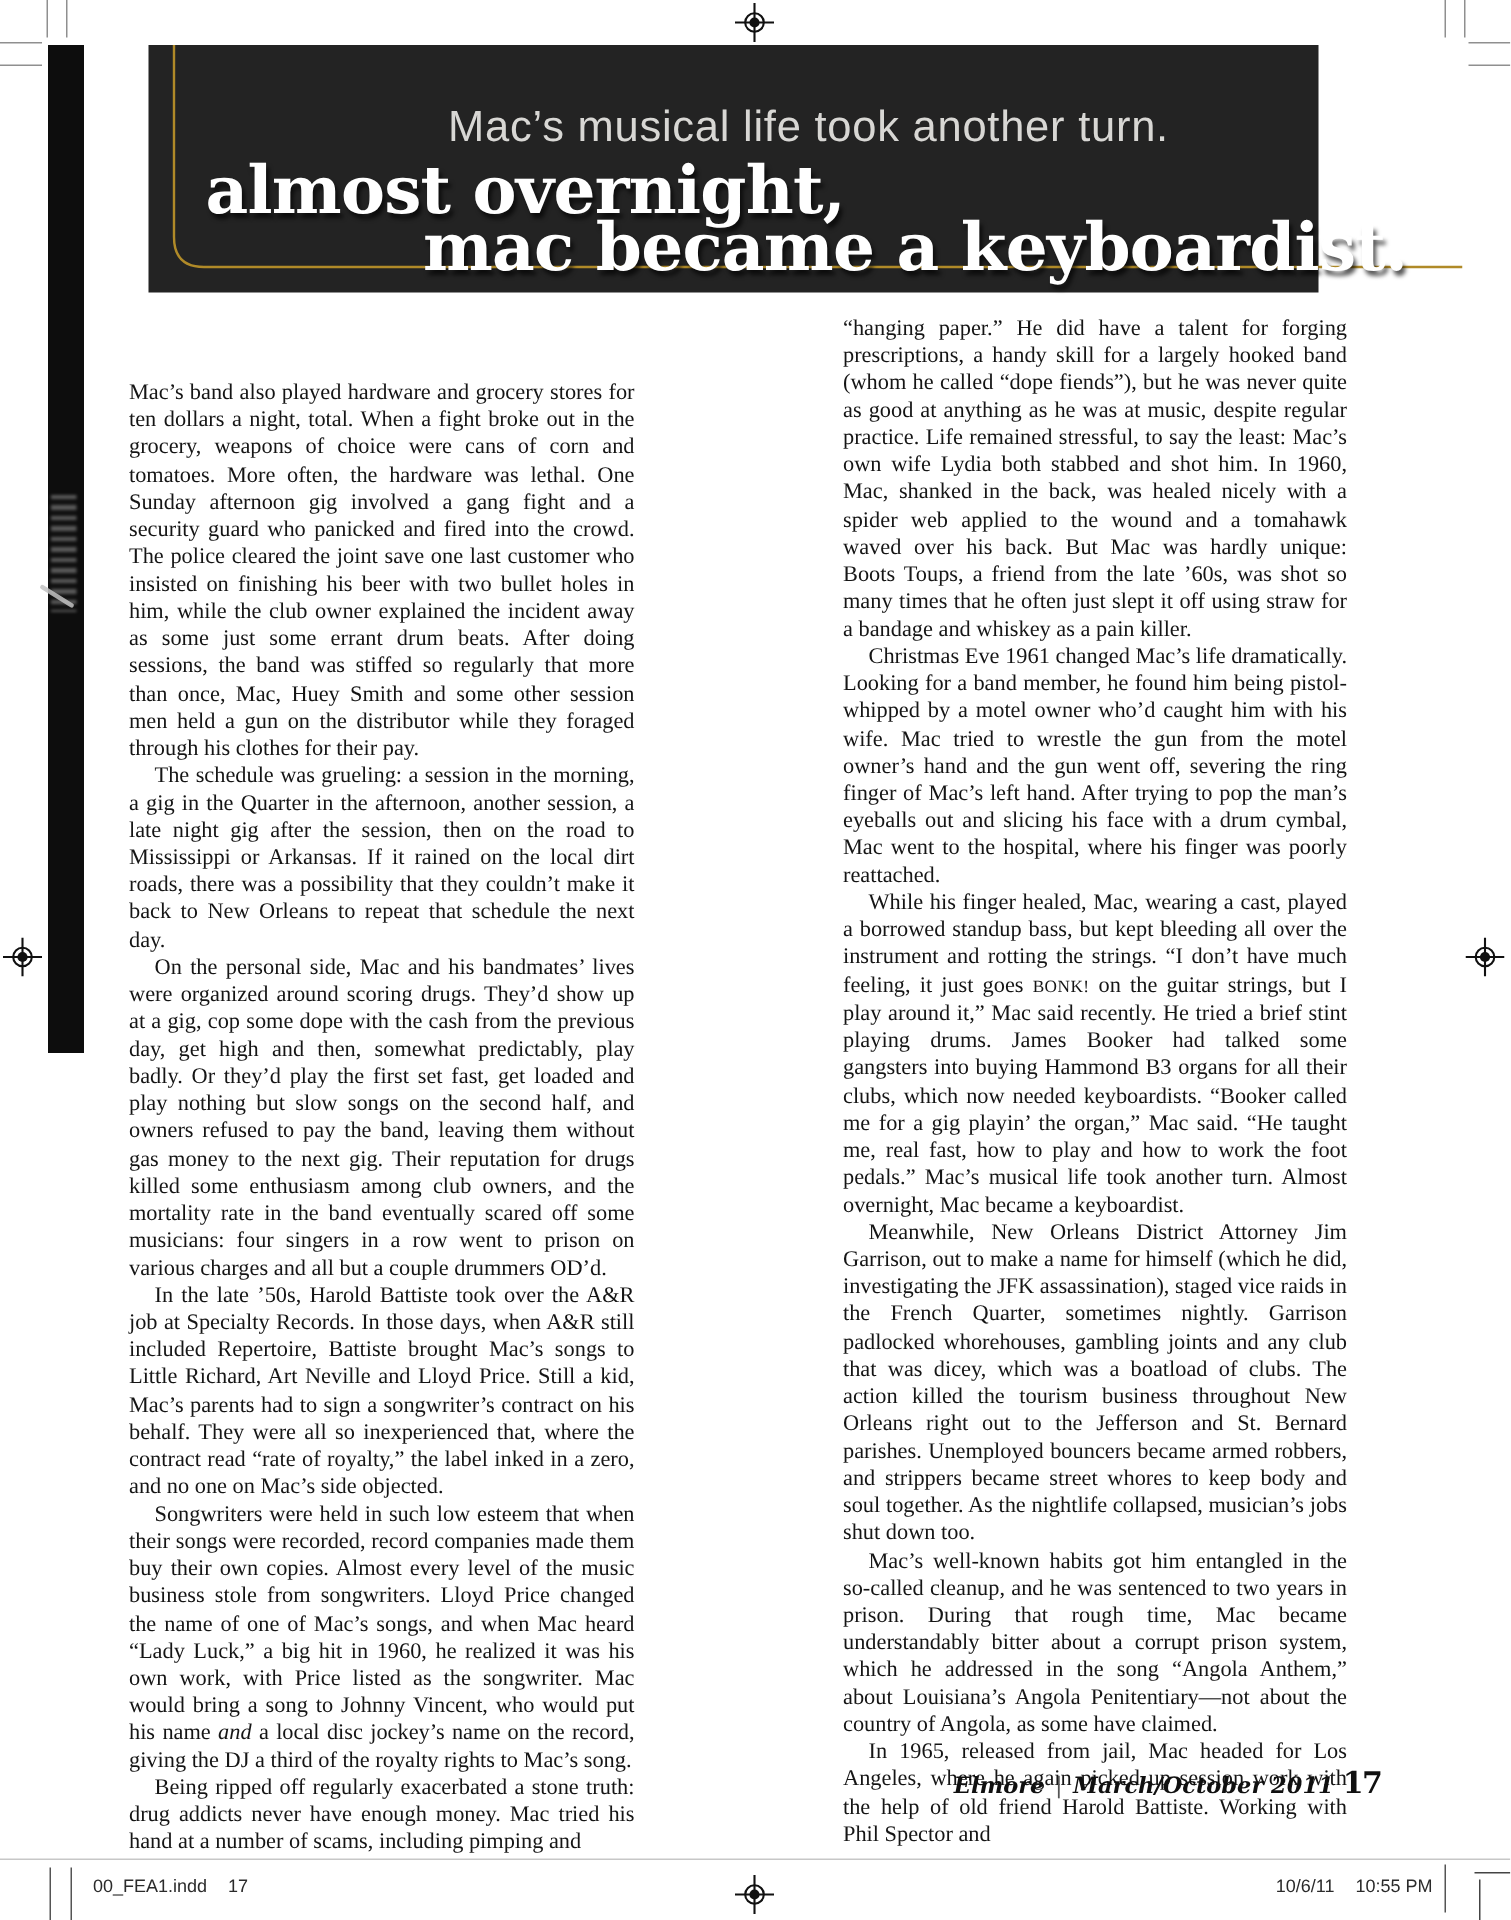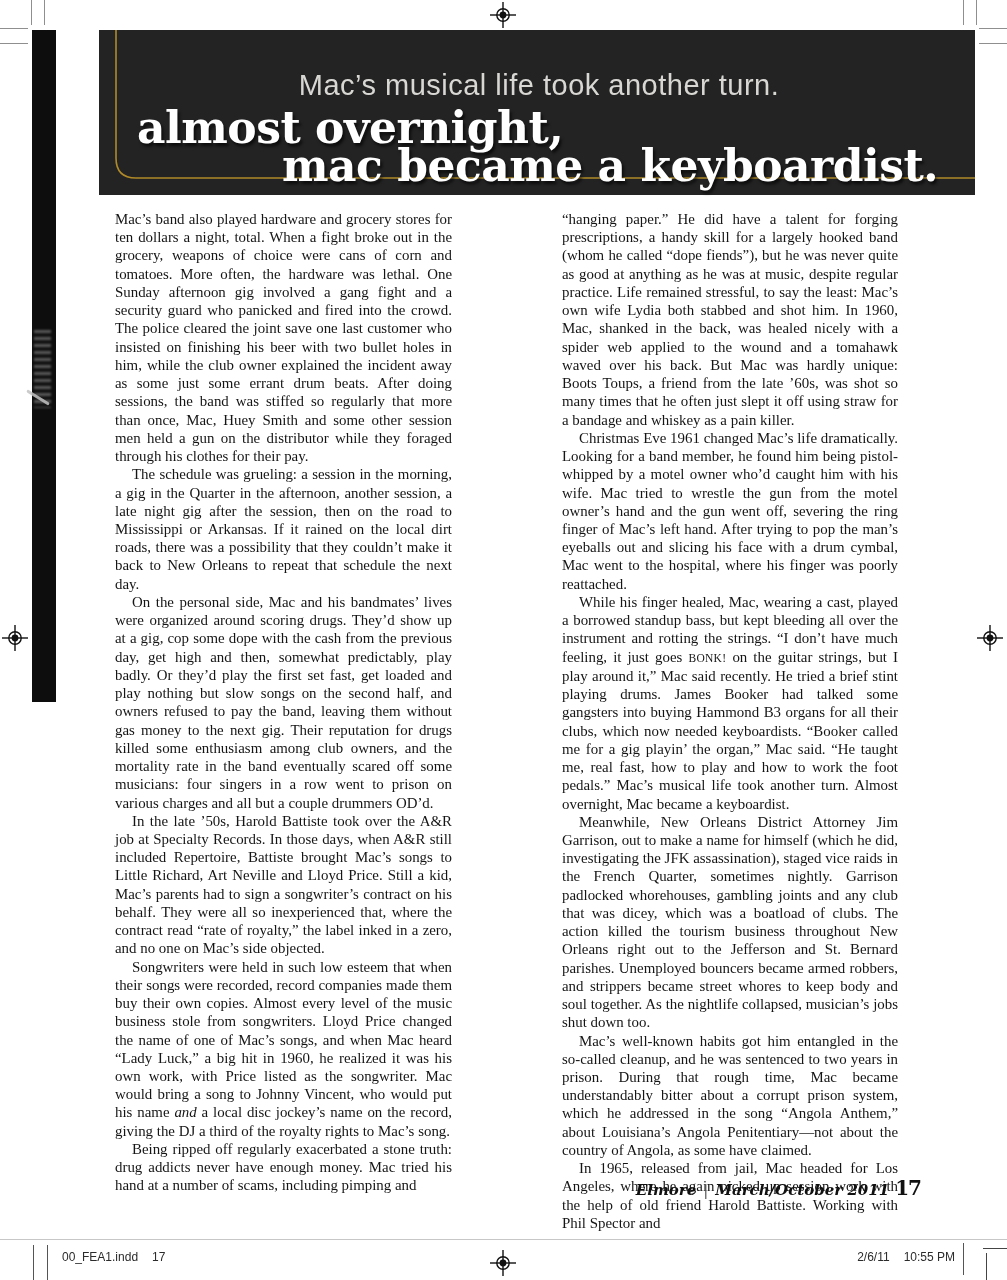--- a/index.html
+++ b/index.html
@@ -13,35 +13,35 @@
 
   
   .left-bar{position:absolute;left:32px;top:30px;width:24px;height:672px;background:#0d0d0d;}
   .left-bar .smudge{position:absolute;left:2px;top:300px;width:17px;height:78px;opacity:.5;
       background:repeating-linear-gradient(180deg,rgba(215,215,215,.75) 0 3px,rgba(90,90,90,.1) 3px 7px);
       filter:blur(1px);}
   .left-bar .scratch{position:absolute;left:-7px;top:366px;width:26px;height:3px;background:#c2c2c2;
       transform:rotate(32deg);opacity:.85;border-radius:2px;}
 
   
-  .banner{position:absolute;left:99px;top:30px;width:876px;height:165px;background:#232323;}
+  .banner{position:absolute;left:99px;top:30px;width:780px;height:165px;background:#232323;}
   .banner svg.gold{position:absolute;left:0;top:0;}
   .kicker{position:absolute;left:60px;width:760px;top:40px;text-align:center;
       font-family:"Liberation Sans",sans-serif;font-weight:400;font-size:29px;line-height:1.1;
       color:#d8d7d4;letter-spacing:.5px;}
   .headline{position:absolute;font-family:"DejaVu Serif",serif;font-weight:700;
       font-size:44px;line-height:1;color:#ffffff;letter-spacing:-.5px;
       text-shadow:2px 3px 3px rgba(0,0,0,.65);white-space:nowrap;}
   .headline.l1{left:38px;top:76px;}
   .headline.l2{left:183px;top:114px;}
 
   
   .col{position:absolute;top:210px;width:337px;font-size:14.9px;line-height:18.23px;
       color:#151515;text-align:justify;}
-  .col.left{left:115px;}
+  .col.left{left:86px;margin-top:43px;}
   .col.right{left:562px;width:336px;}
   .col p{margin:0;padding:0;}
   .col p.indent{text-indent:17px;}
   .col em{font-style:italic;}
   .smallcaps{font-size:11.5px;letter-spacing:.3px;text-transform:uppercase;}
 
   
   .folio{position:absolute;top:1176px;right:86px;white-space:nowrap;color:#101010;
       font-family:"DejaVu Serif",serif;font-size:15px;}
   .folio .mag,.folio .issue{font-weight:700;font-style:italic;text-align:right;}
@@ -133,16 +133,16 @@
   </div>
 
   <div class="folio">
     <span class="mag">Elmore</span><span class="sep">|</span><span class="issue">March/October 2011</span><span class="pageno">17</span>
   </div>
 
   <div class="slug left">
     <span>00_FEA1.indd</span><span class="gap"></span><span>17</span>
   </div>
   <div class="slug right">
-    <span>2/6/11</span><span class="gap"></span><span>10:55 PM</span>
+    <span>10/6/11</span><span class="gap"></span><span>10:55 PM</span>
   </div>
 
 </div>
 
 </body></html>

